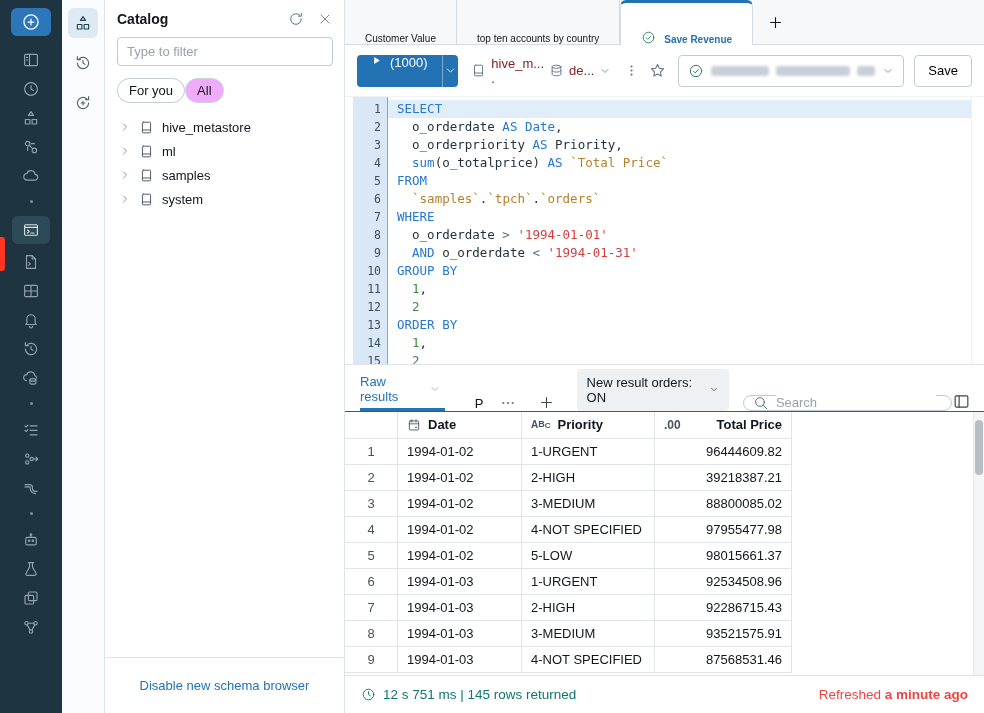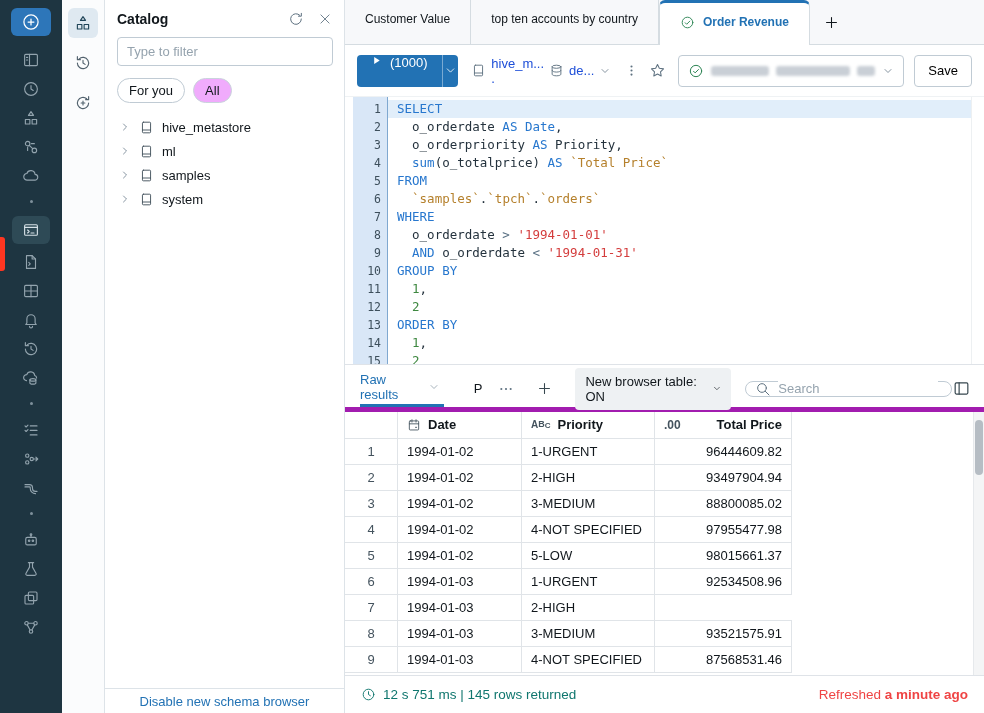--- a/index.html
+++ b/index.html
@@ -25,67 +25,67 @@
   .r2ic svg { width:18px; height:18px; }
   .r2ic.active { background:#DFE9F1; color:#1F4458; margin-top:8px; }
 
   
   .catalog { width:240px; border-right:1px solid #DDE3E8; display:flex; flex-direction:column; flex-shrink:0; background:#fff; }
   .cat-head { display:flex; align-items:center; padding:11px 12px 9px; }
   .cat-title { font-size:14px; font-weight:700; flex:1; }
   .cat-head .hic { color:#5F7281; margin-left:14px; cursor:pointer; }
   .cat-filter { margin:1px 12px 10px; height:29px; border:1px solid #C0CBD4; border-radius:4px; padding:0 9px; font-size:13px; color:#11171C; width:216px; font-family:"Liberation Sans",sans-serif; }
   .cat-filter::placeholder { color:#95A3AE; }
-  .pills { display:flex; gap:8px; padding:2px 12px 12px; }
+  .pills { display:flex; gap:0; padding:2px 12px 12px; }
   .pill { border:1px solid #C0CBD4; border-radius:13px; padding:4px 11px; font-size:13px; cursor:pointer; background:#fff; }
   .pill.sel { background:#f0abfc; border-color:#C9D4DC; }
   .tree { flex:1; }
   .tree-row { display:flex; align-items:center; height:24px; padding-left:14px; cursor:pointer; }
   .tree-row .chev { color:#5F7281; width:14px; }
   .tree-row .bic { color:#44535E; margin:0 8px 0 6px; }
   .tree-label { font-size:13px; }
-  .cat-foot { border-top:1px solid #DDE3E8; height:25px; display:flex; align-items:center; justify-content:center; }
+  .cat-foot { border-top:1px solid #DDE3E8; height:56px; display:flex; align-items:center; justify-content:center; }
   .cat-foot a { color:#2272B4; text-decoration:none; font-size:13px; cursor:pointer; }
 
   
   .main { flex:1; display:flex; flex-direction:column; min-width:0; }
 
   .tabbar { height:45px; display:flex; background:#F7F8FA; flex-shrink:0; }
-  .tab { display:flex; align-items:flex-start; padding:12px 20px; border-right:1px solid #D5DCE1; border-bottom:1px solid #D5DCE1; font-size:12px; cursor:pointer; }
+  .tab { display:flex; align-items:flex-end; padding:0 20px; border-right:1px solid #D5DCE1; border-bottom:1px solid #D5DCE1; font-size:10px; cursor:pointer; }
   .tab.active { background:#fff; border-top:3px solid #2272B4; border-bottom:none; border-left:1px solid #D5DCE1; border-radius:6px 6px 0 0; color:#2272B4; font-weight:700; gap:8px; }
   .tab.active .okic { color:#2E8555; }
   .tab-new { width:44px; display:flex; align-items:center; justify-content:center; border-bottom:1px solid #D5DCE1; color:#11171C; cursor:pointer; }
   .tab-fill { flex:1; border-bottom:1px solid #D5DCE1; }
 
   .toolbar { height:52px; display:flex; align-items:center; padding:0 12px; flex-shrink:0; border-bottom:1px solid #EFF2F4; }
   .run-btn { display:flex; height:32px; border-radius:4px; overflow:hidden; background:#2272B4; color:#fff; cursor:pointer; }
   .run-main { display:flex; align-items:flex-start; gap:8px; padding:0 14px; border-right:1px solid rgba(255,255,255,.4); font-size:13px; }
   .run-dd { width:30px; display:flex; align-items:center; justify-content:center; }
-  .crumb { display:flex; align-items:center; gap:5px; margin-left:13px; color:#1d4ed8; cursor:pointer; }
+  .crumb { display:flex; align-items:center; gap:5px; margin-left:13px; color:#7f1d1d; cursor:pointer; }
   .crumb .cic { color:#5F7281; }
   .kebab { margin-left:13px; color:#5F7281; cursor:pointer; }
   .star { margin-left:10px; color:#5F7281; cursor:pointer; }
   .wh-select { margin-left:12px; width:226px; height:32px; border:1px solid #C0CBD4; border-radius:4px; display:flex; align-items:center; padding:0 9px; gap:7px; cursor:pointer; }
   .okic { color:#2E8555; }
   .blur-blk { height:10px; background:#C9CFD6; border-radius:3px; filter:blur(1.6px); }
   .wh-select .chev { margin-left:auto; color:#5F7281; }
   .save-btn { margin-left:10px; height:32px; padding:0 13px; border:1px solid #C0CBD4; border-radius:4px; background:#fff; font-size:13px; display:flex; align-items:center; cursor:pointer; }
 
   .editor { flex:1; position:relative; overflow:hidden; font-family:"DejaVu Sans Mono", monospace; font-size:12.5px;
             background:linear-gradient(to right,#fff 8px,#D9E7F7 8px,#D9E7F7 42px,#7FA8D0 42px,#7FA8D0 43px,#fff 43px); padding-top:3px; }
   .eline { display:flex; height:18px; line-height:18px; }
   .eline .ln { width:35px; margin-left:8px; padding-right:7px; text-align:right; color:#3D4F5C; font-size:11.5px; flex-shrink:0; }
   .eline .code { flex:1; white-space:pre; padding-left:9px; color:#24323D; }
   .eline.cur .code { background:#E1EEFA; }
   .tok-k { color:#2777CE; } .tok-s { color:#D43D3D; } .tok-n { color:#3E8840; } .tok-b { color:#B5802C; } .tok-o { color:#5A7184; } .tok-t { color:#24323D; }
   .ed-scroll { position:absolute; right:0; top:0; bottom:0; width:13px; border-left:1px solid #EDF0F2; background:#fff; }
 
   .splitter { height:7px; border-top:1px solid #DFE3E8; background:#fff; cursor:row-resize; flex-shrink:0; }
 
-  .rtoolbar { height:41px; display:flex; align-items:center; padding-left:15px; border-bottom:5px solid #a21caf; flex-shrink:0; }
+  .rtoolbar { height:41px; display:flex; align-items:flex-end; padding-left:15px; border-bottom:1px solid #a21caf; flex-shrink:0; }
   .rr-tab { height:100%; display:flex; align-items:center; gap:9px; border-bottom:3px solid #2272B4; color:#2272B4; font-size:13px; padding-right:4px; cursor:pointer; }
   .rr-tab .chev { color:#8A99A6; }
   .ptab { margin-left:30px; color:#11171C; cursor:pointer; }
   .dots { margin-left:16px; color:#5F7281; letter-spacing:1px; cursor:pointer; }
   .plus { margin-left:22px; color:#37474F; cursor:pointer; }
   .nrt-pill { margin-left:22px; background:#EEF1F3; border-radius:4px; padding:6px 10px; display:flex; align-items:center; gap:6px; font-size:13px; cursor:pointer; color:#11171C; }
   .searchbox { margin-left:14px; width:228px; height:16px; border:1px solid #C0CBD4; border-radius:9px; display:flex; align-items:center; padding:0 9px; gap:7px; }
   .searchbox input { border:none; outline:none; width:160px; font-size:13px; font-family:"Liberation Sans",sans-serif; color:#11171C; }
   .searchbox input::placeholder { color:#95A3AE; }
   .searchbox .mic { color:#5F7281; }
@@ -432,21 +432,21 @@
       </div>
     <div class="tab active">
       <span class="okic">
           <svg width="15" height="15" viewBox="0 0 24 24">
             <g class="str">
               <circle cx="12" cy="12" r="8.5"></circle>
               <path d="M8.3 12.4l2.4 2.4 5-5"></path>
             </g>
           </svg>
         </span>
-      <span>Order Revenue</span>
+      <span>Save Revenue</span>
     </div>
     <div class="tab-new">
         <svg width="17" height="17" viewBox="0 0 24 24">
           <g class="str">
             <path d="M12 5v14M5 12h14"></path>
           </g>
         </svg>
       </div>
     <div class="tab-fill"></div>
   </div>
@@ -623,21 +623,21 @@
         </svg>
       </span>
     <span class="plus">
         <svg width="17" height="17" viewBox="0 0 24 24">
           <g class="str">
             <path d="M12 5v14M5 12h14"></path>
           </g>
         </svg>
       </span>
     <div class="nrt-pill">
-      <span>New browser table: ON</span>
+      <span>New result orders: ON</span>
       <svg width="11" height="11" viewBox="0 0 24 24">
           <g class="str" stroke-width="2.2">
             <path d="M6 9l6 6 6-6"></path>
           </g>
         </svg>
     </div>
     <div class="searchbox">
       <span class="mic">
           <svg width="16" height="16" viewBox="0 0 24 24">
             <g class="str">
@@ -687,21 +687,21 @@
           <div class="trow">
             <div class="tc c0">1</div>
             <div class="tc c1">1994-01-02</div>
             <div class="tc c2">1-URGENT</div>
             <div class="tc c3">96444609.82</div>
           </div>
           <div class="trow">
             <div class="tc c0">2</div>
             <div class="tc c1">1994-01-02</div>
             <div class="tc c2">2-HIGH</div>
-            <div class="tc c3">93497904.94</div>
+            <div class="tc c3">39218387.21</div>
           </div>
           <div class="trow">
             <div class="tc c0">3</div>
             <div class="tc c1">1994-01-02</div>
             <div class="tc c2">3-MEDIUM</div>
             <div class="tc c3">88800085.02</div>
           </div>
           <div class="trow">
             <div class="tc c0">4</div>
             <div class="tc c1">1994-01-02</div>
@@ -717,20 +717,21 @@
           <div class="trow">
             <div class="tc c0">6</div>
             <div class="tc c1">1994-01-03</div>
             <div class="tc c2">1-URGENT</div>
             <div class="tc c3">92534508.96</div>
           </div>
           <div class="trow">
             <div class="tc c0">7</div>
             <div class="tc c1">1994-01-03</div>
             <div class="tc c2">2-HIGH</div>
+            <div class="tc c3">92286715.43</div>
           </div>
           <div class="trow">
             <div class="tc c0">8</div>
             <div class="tc c1">1994-01-03</div>
             <div class="tc c2">3-MEDIUM</div>
             <div class="tc c3">93521575.91</div>
           </div>
           <div class="trow">
             <div class="tc c0">9</div>
             <div class="tc c1">1994-01-03</div>

